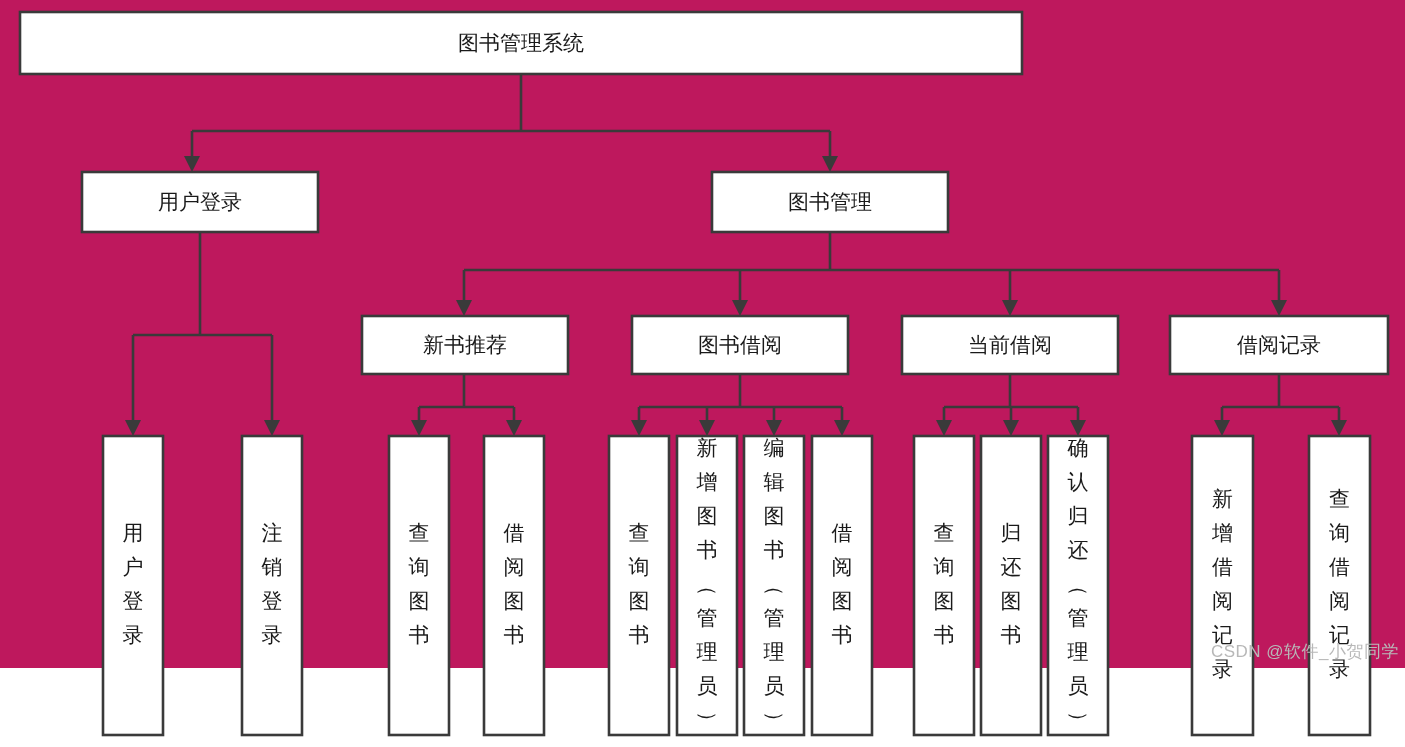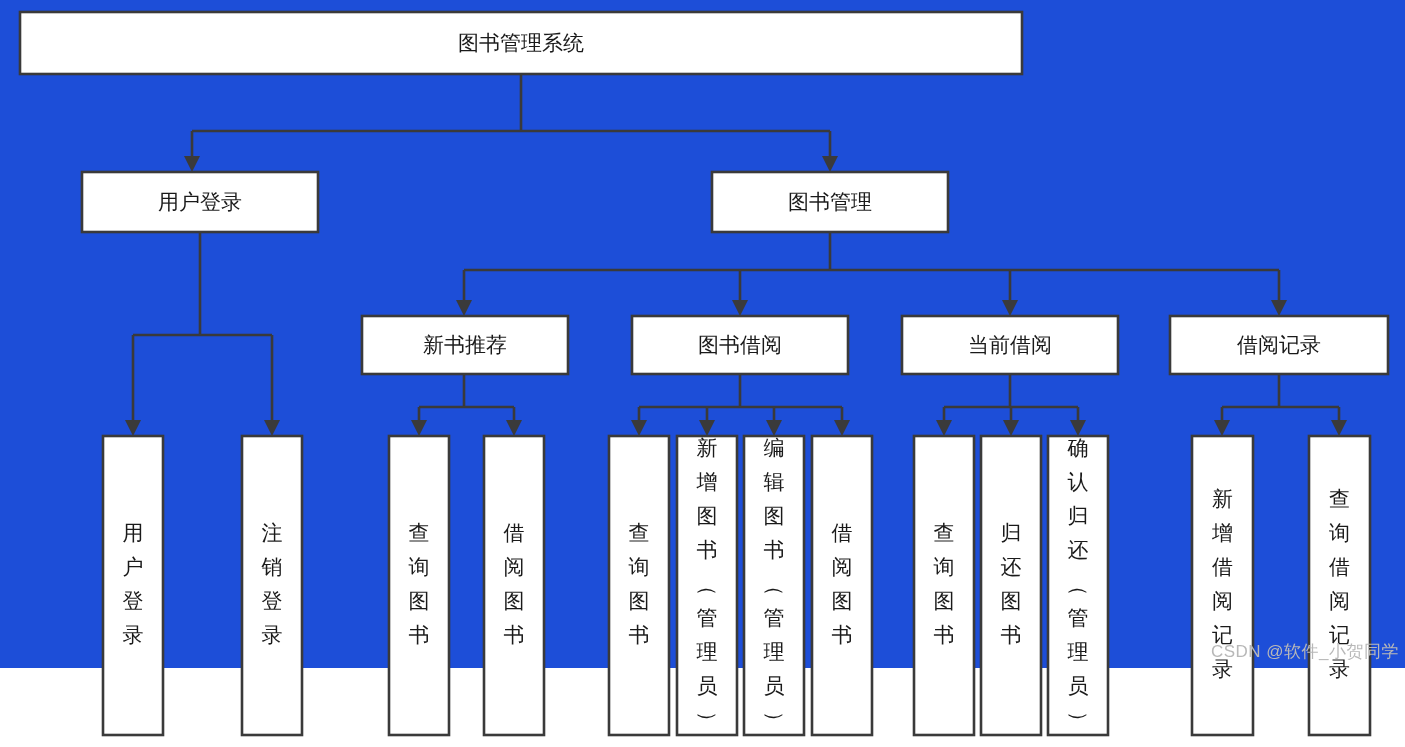--- a/index.html
+++ b/index.html
@@ -10,21 +10,21 @@
   body {
     width: 1405px;
     height: 747px;
     font-family: "Liberation Sans", sans-serif;
     overflow: hidden;
   }
   #diagram-root {
     position: relative;
     width: 1405px;
     height: 668px;
-    background: #1d4ed8;
+    background: #be185d;
   }
   svg.diagram-canvas {
     position: absolute;
     left: 0;
     top: 0;
     width: 1405px;
     height: 747px;
     display: block;
   }
   .node-box {

